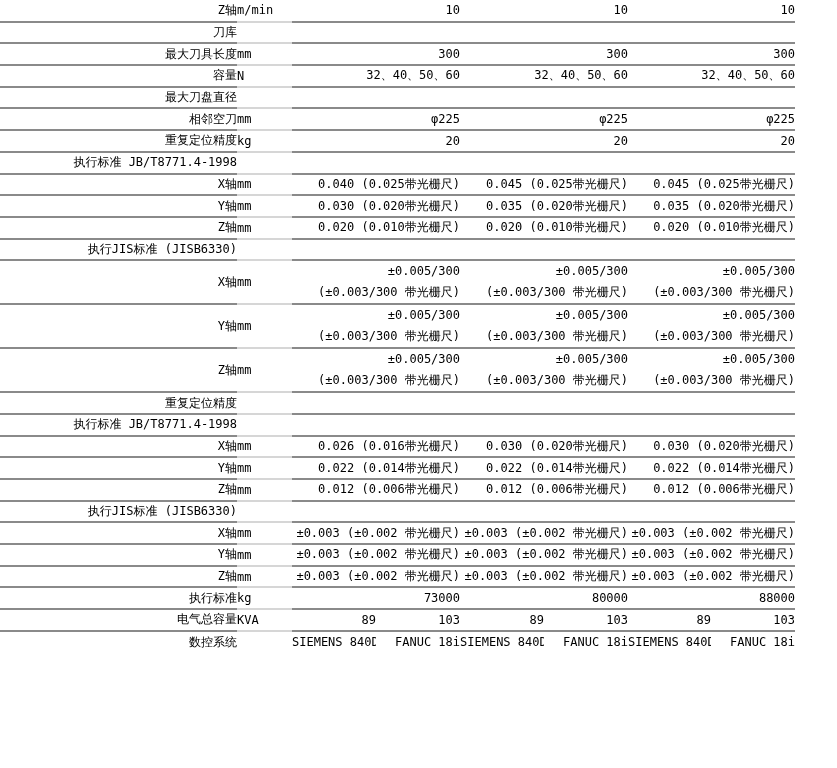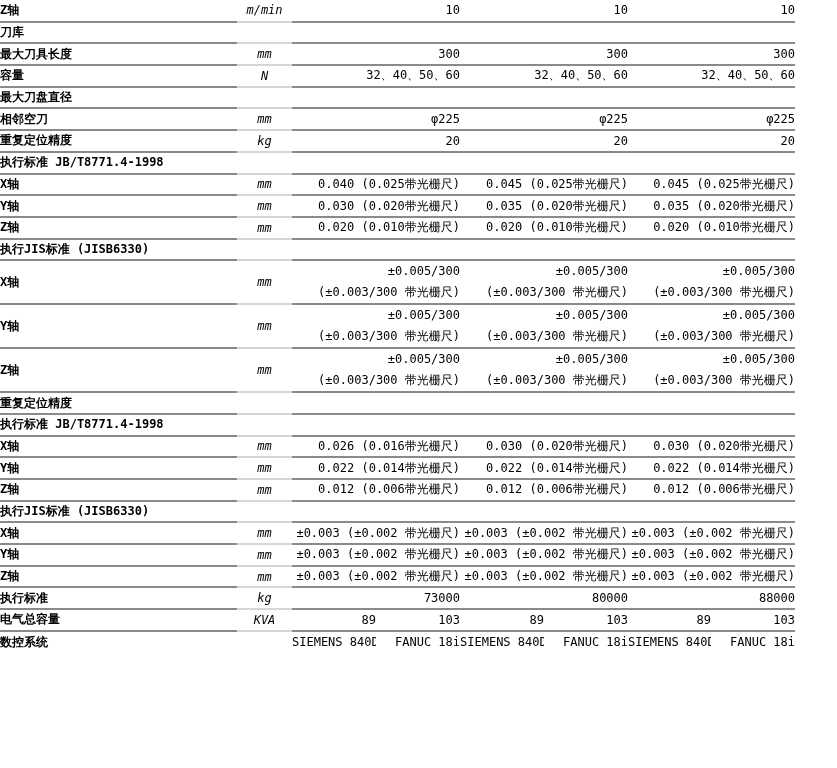--- a/index.html
+++ b/index.html
@@ -1,22 +1,22 @@
 <!DOCTYPE html>
 <html><head>
 <meta charset="utf-8">
 <style>
   html,body{margin:0;padding:0;background:#ffffff;width:837px;height:768px;overflow:hidden;}
   body{font-family:"DejaVu Sans Mono","Liberation Mono",monospace;color:#000;}
   #spec-table{border-collapse:collapse;table-layout:fixed;width:795px;margin:0;}
   #spec-table td{padding:0;font-size:12px;vertical-align:middle;white-space:nowrap;overflow:hidden;}
   tr.sgl{height:21.7px;}
   tr.dbl{height:43.4px;}
-  td.lbl{text-align:left;padding-left:4px;border-bottom:2px solid #8a8a8a;font-weight:bold;}
-  td.unit{text-align:center;padding-right:5px;border-bottom:2px solid #d6d6d6;font-style:italic;}
+  td.lbl{text-align:right;padding-left:4px;border-bottom:2px solid #8a8a8a;}
+  td.unit{text-align:left;padding-right:5px;border-bottom:2px solid #d6d6d6;}
   td.val{text-align:right;padding-right:13px;border-bottom:2px solid #8a8a8a;}
   tr.dbl td.val div{line-height:21px;}
   tr.nb td{border-bottom:none !important;}
 </style>
 </head>
 <body>
 
 <table id="spec-table">
   <colgroup>
     <col style="width:237px">

